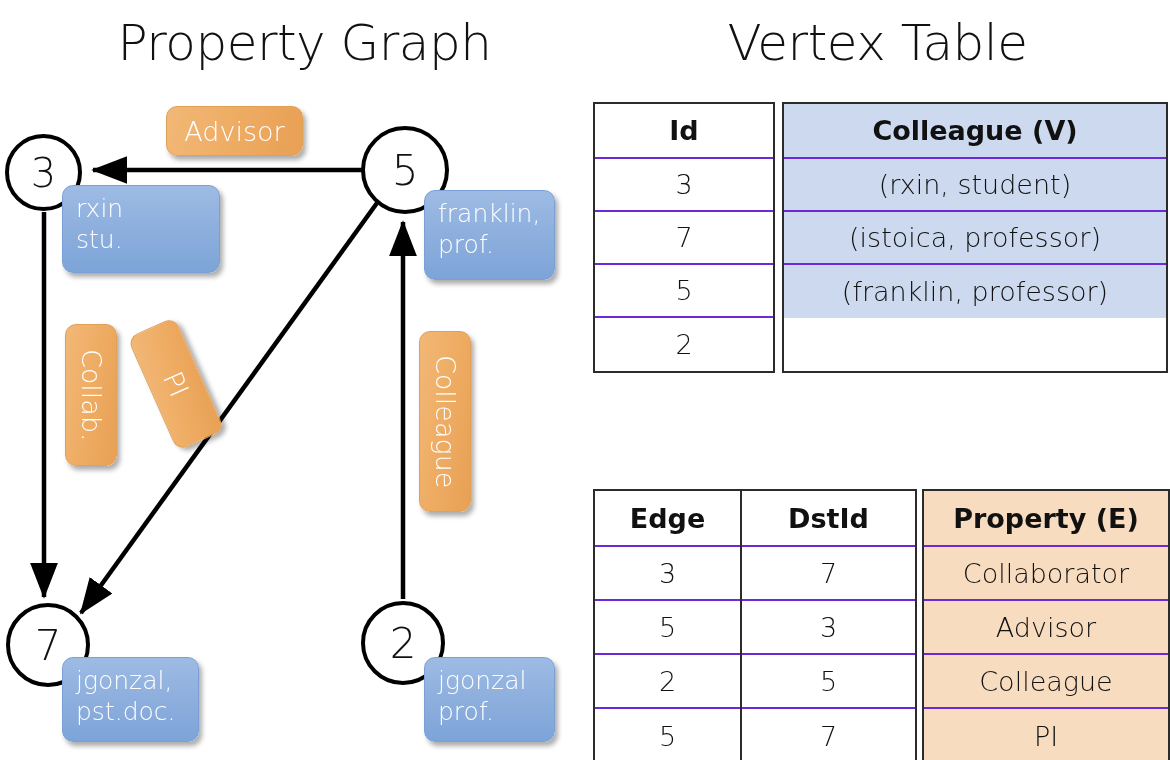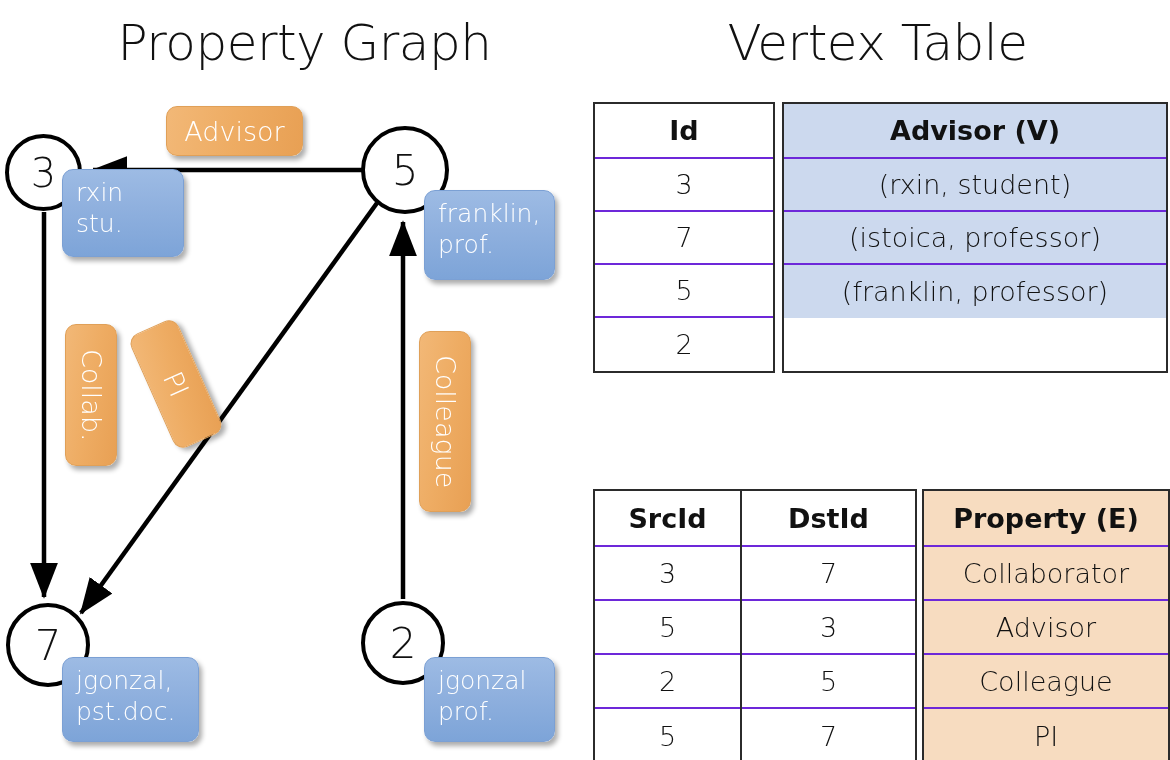--- a/index.html
+++ b/index.html
@@ -101,21 +101,21 @@
     <div class="node" style="left:361px;top:126px;width:88px;height:88px;font-size:42px;">
       <span>5</span>
     </div>
     <div class="node" style="left:6px;top:603px;width:84px;height:84px;font-size:42px;">
       <span>7</span>
     </div>
     <div class="node" style="left:361px;top:601px;width:84px;height:84px;font-size:42px;">
       <span>2</span>
     </div>
 
-    <div class="prop-box" style="left:62px;top:169px;width:122px;height:88px;">
+    <div class="prop-box" style="left:62px;top:185px;width:158px;height:88px;">
       <div>rxin</div>
       <div>stu.</div>
     </div>
     <div class="prop-box" style="left:424px;top:190px;width:131px;height:90px;">
       <div>franklin,</div>
       <div>prof.</div>
     </div>
     <div class="prop-box" style="left:62px;top:657px;width:137px;height:85px;">
       <div>jgonzal,</div>
       <div>pst.doc.</div>
@@ -144,30 +144,30 @@
 
   <div class="tbl" id="vertex-table" style="left:593px;top:102px;">
     <div class="col" style="width:182px;">
       <div class="cell head white" style="height:55px;">Id</div>
       <div class="cell white" style="height:53px;">3</div>
       <div class="cell white" style="height:53px;">7</div>
       <div class="cell white" style="height:53px;">5</div>
       <div class="cell white" style="height:53px;">2</div>
     </div>
     <div class="col" style="width:386px;margin-left:7px;">
-      <div class="cell head blue" style="height:55px;">Advisor (V)</div>
+      <div class="cell head blue" style="height:55px;">Colleague (V)</div>
       <div class="cell blue" style="height:53px;">(rxin, student)</div>
       <div class="cell blue" style="height:53px;">(istoica, professor)</div>
       <div class="cell blue" style="height:53px;">(franklin, professor)</div>
     </div>
   </div>
 
   <div class="tbl" id="edge-table" style="left:593px;top:489px;">
     <div class="col" style="width:149px;">
-      <div class="cell head white" style="height:56px;">SrcId</div>
+      <div class="cell head white" style="height:56px;">Edge</div>
       <div class="cell white" style="height:54px;">3</div>
       <div class="cell white" style="height:54px;">5</div>
       <div class="cell white" style="height:54px;">2</div>
       <div class="cell white" style="height:54px;">5</div>
     </div>
     <div class="col" style="width:177px;margin-left:-2px;">
       <div class="cell head white" style="height:56px;">DstId</div>
       <div class="cell white" style="height:54px;">7</div>
       <div class="cell white" style="height:54px;">3</div>
       <div class="cell white" style="height:54px;">5</div>

